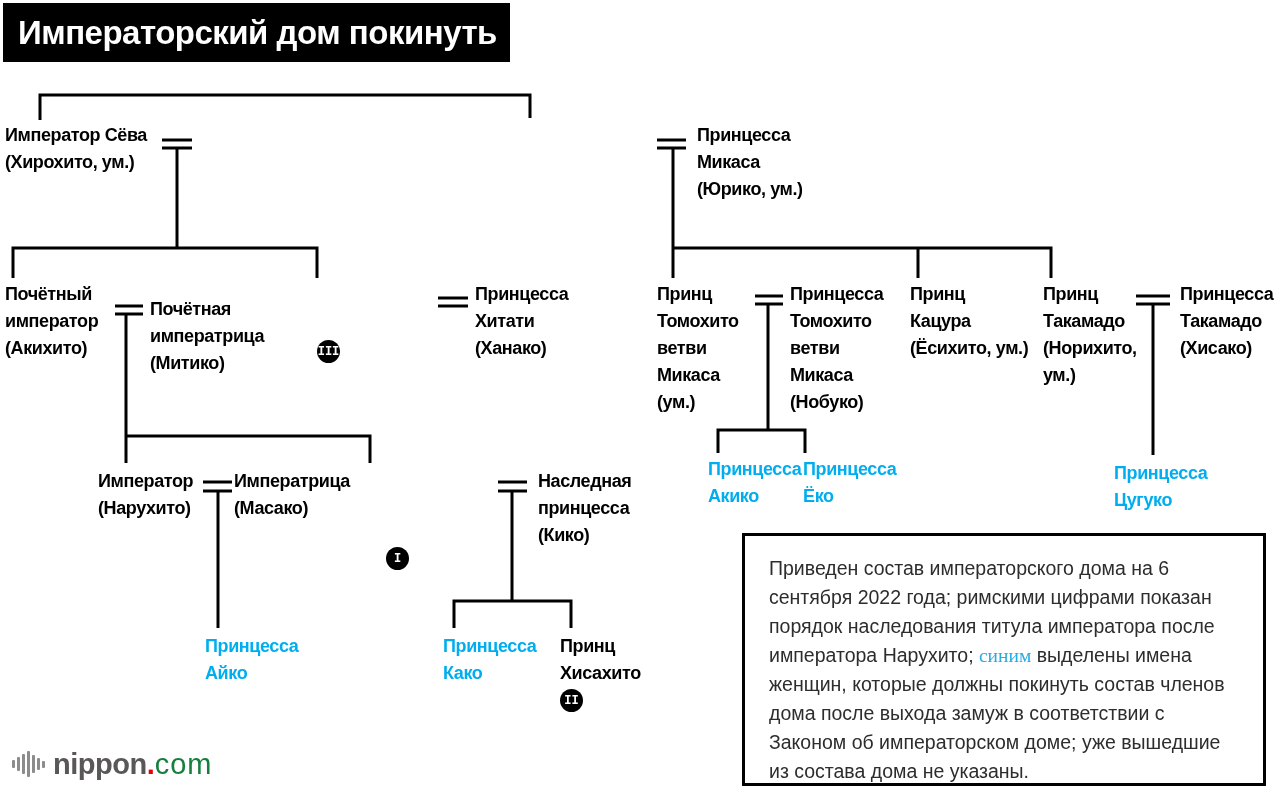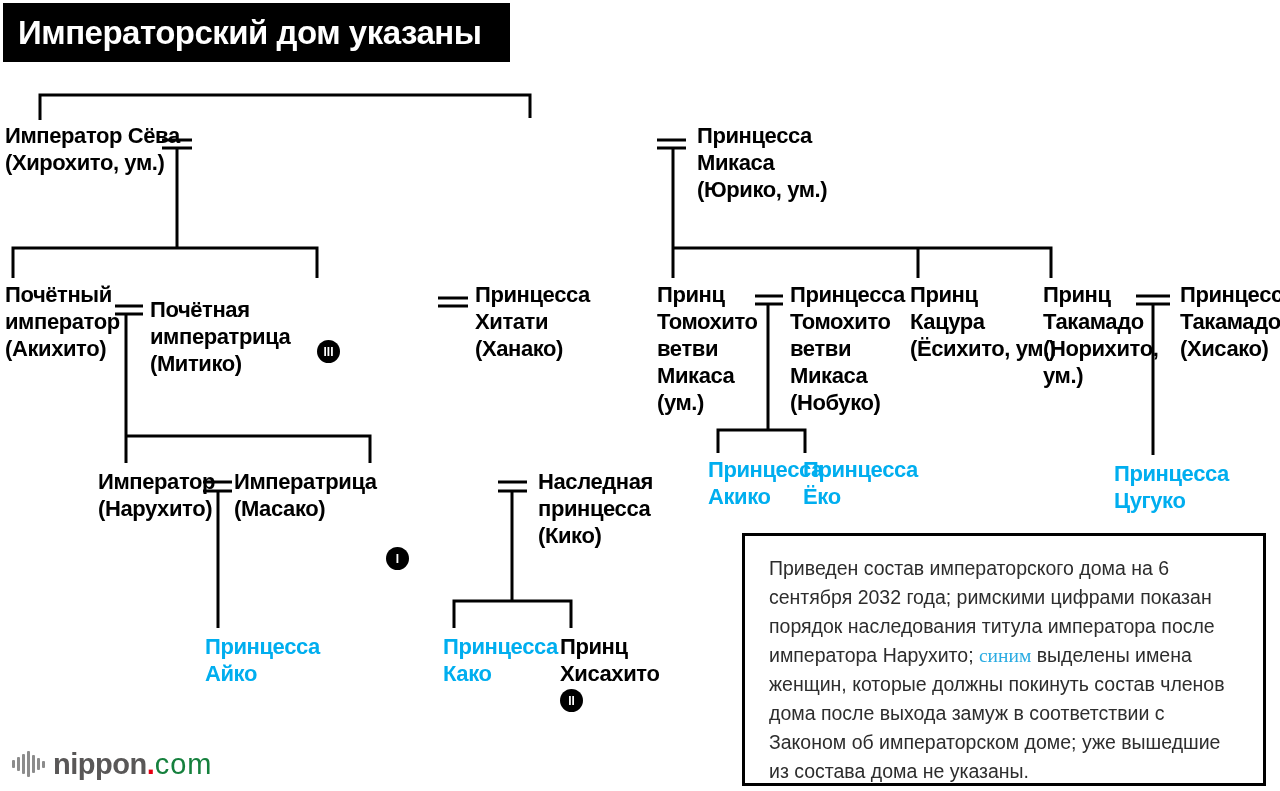--- a/index.html
+++ b/index.html
@@ -10,27 +10,27 @@
   #connectors{position:absolute;left:0;top:0;width:1280px;height:791px;}
   .titlebar{
     position:absolute;left:3px;top:3px;width:507px;height:59px;background:#000;
     display:flex;align-items:center;
   }
   .titlebar h1{
     margin:0;padding:0 0 0 15px;color:#fff;font-size:33px;font-weight:bold;
     letter-spacing:-0.5px;white-space:nowrap;
   }
   .person{
-    position:absolute;font-weight:bold;font-size:22px;line-height:27px;
+    position:absolute;font-weight:bold;font-size:18px;line-height:27px;
     color:#000;white-space:pre-line;letter-spacing:-0.4px;
   }
   .person.blue{color:#00aeef;}
   .badge{
     position:absolute;width:23px;height:23px;border-radius:50%;background:#000;
-    color:#fff;font-family:Liberation Sans, sans-serif;
+    color:#fff;font-family:Liberation Mono, monospace;
     font-weight:bold;font-size:12px;display:flex;align-items:center;
     justify-content:center;letter-spacing:0;
   }
   .notebox{
     position:absolute;left:742px;top:533px;width:524px;height:253px;
     border:3px solid #000;box-sizing:border-box;background:#fff;
     padding:18px 22px 0 24px;
   }
   .notebox p{
     margin:0;font-size:19.5px;line-height:29px;color:#2d2d2d;font-weight:normal;
@@ -77,21 +77,21 @@
 
       <path d="M755,296 H783 M755,304 H783"></path>
       <path d="M768,304 V430 M718,453 V430 H805 V453"></path>
 
       <path d="M1136,296 H1170 M1136,304 H1170"></path>
       <path d="M1153,304 V455"></path>
     </g>
   </svg>
 
   <div class="titlebar">
-    <h1>Императорский дом указаны</h1>
+    <h1>Императорский дом покинуть</h1>
   </div>
 
   <div class="person" style="left:5px;top:122px">Император Сёва
 (Хирохито, ум.)</div>
   <div class="person" style="left:697px;top:122px">Принцесса
 Микаса
 (Юрико, ум.)</div>
 
   <div class="person" style="left:5px;top:281px">Почётный
 император
@@ -141,21 +141,21 @@
 
   <div class="person blue" style="left:205px;top:633px">Принцесса
 Айко</div>
   <div class="person blue" style="left:443px;top:633px">Принцесса
 Како</div>
   <div class="person" style="left:560px;top:633px">Принц
 Хисахито</div>
   <div class="badge" style="left:560px;top:689px">II</div>
 
   <div class="notebox">
-    <p><span>Приведен состав императорского дома на 6 сентября 2032 года; римскими цифрами показан порядок наследования титула императора после императора Нарухито; </span><span class="hl">синим</span><span> выделены имена женщин, которые должны покинуть состав членов дома после выхода замуж в соответствии с Законом об императорском доме; уже вышедшие из состава дома не указаны.</span></p>
+    <p><span>Приведен состав императорского дома на 6 сентября 2022 года; римскими цифрами показан порядок наследования титула императора после императора Нарухито; </span><span class="hl">синим</span><span> выделены имена женщин, которые должны покинуть состав членов дома после выхода замуж в соответствии с Законом об императорском доме; уже вышедшие из состава дома не указаны.</span></p>
   </div>
 
   <div class="brand">
     <span class="bars">
       <i style="height:8px"></i>
         <i style="height:14px"></i>
         <i style="height:20px"></i>
         <i style="height:26px"></i>
         <i style="height:18px"></i>
         <i style="height:12px"></i>

